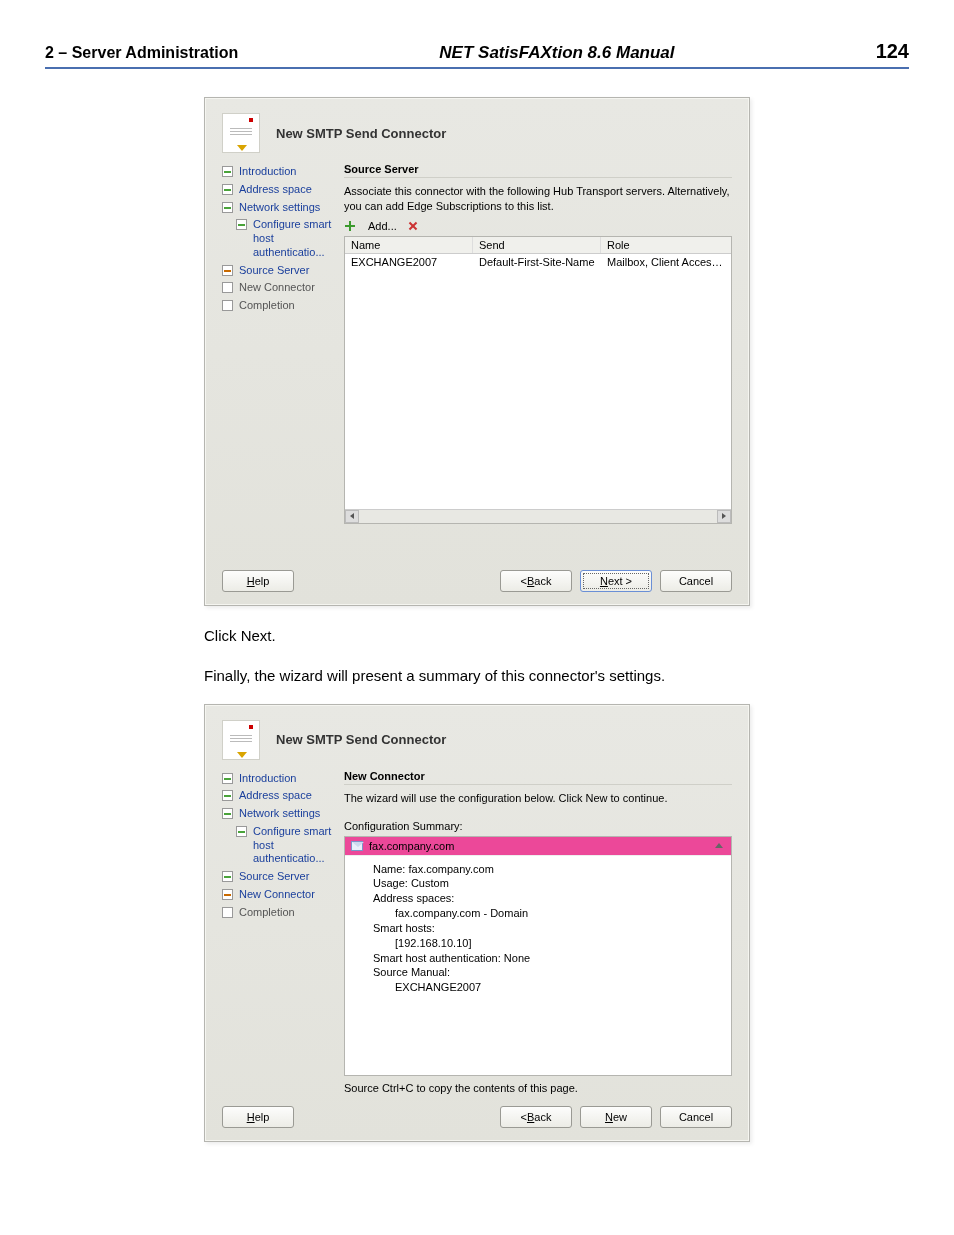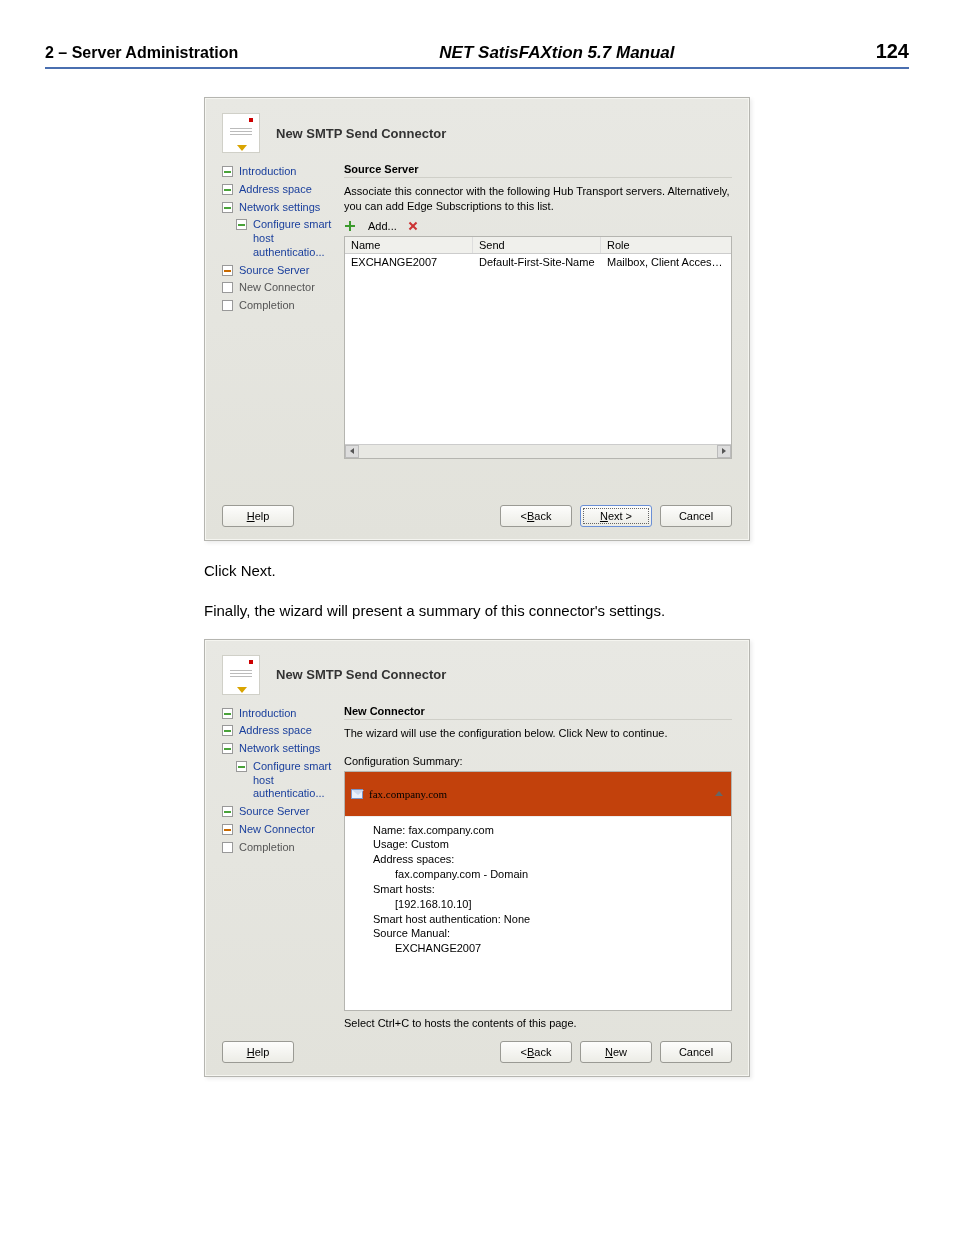--- a/index.html
+++ b/index.html
@@ -135,21 +135,21 @@
   .plus-icon::after{top:5px;left:1px;height:2px;width:10px;}
   .x-icon {
     width:12px;height:12px;position:relative;
   }
   .x-icon::before,.x-icon::after{content:"";position:absolute;left:1px;right:1px;top:5px;height:2px;background:#c33;}
   .x-icon::before{transform:rotate(45deg);}
   .x-icon::after{transform:rotate(-45deg);}
   .grid {
     border: 1px solid #b5b5b0;
     background: #fff;
-    height: 223px;
+    height: 288px;
     position: relative;
     overflow: hidden;
   }
   .grid-header {
     display:flex; background:#f0f0ec; border-bottom:1px solid #ccc;
     font-size: 11px;
   }
   .grid-header .gh {
     padding: 2px 6px; border-right:1px solid #ddd;
   }
@@ -196,44 +196,43 @@
     font-family: Arial, sans-serif;
   }
   .body-text p { margin: 10px 0 16px 0; }
   
   .summary-box {
     border:1px solid #b5b5b0; background:#fff; height:240px;
     overflow:hidden; position:relative;
   }
   .summary-head {
     display:flex; align-items:center; justify-content:space-between;
-    background:#c2410c; padding:16px 6px; border-bottom:1px solid #eee;
+    background:#ec4899; padding:3px 6px; border-bottom:1px solid #eee;
     font-size:11px;
-    font-family:Liberation Serif, serif;
   }
   .summary-head .shl { display:flex; align-items:center; gap:6px;}
   .mail-icon { width:12px;height:10px;border:1px solid #7a95c9;background:#eaf0fb;position:relative;}
   .mail-icon::after{content:"";position:absolute;left:0;right:0;top:0;border-left:6px solid transparent;border-right:6px solid transparent;border-top:5px solid #cdd9ef;}
   .chev-up { width:0;height:0;border-left:4px solid transparent;border-right:4px solid transparent;border-bottom:5px solid #666; margin-right:2px;}
   .summary-body {
     padding: 6px 28px;
     font-size:11px;
     line-height:1.35;
   }
   .summary-body .indent { padding-left: 22px; }
   .copy-hint {
     font-size:11px; margin-top:6px;
   }
 </style>
 </head>
 <body>
 
 <div class="page-header">
   <div class="left">2  –  Server Administration</div>
-  <div class="center">NET SatisFAXtion 5.7 Manual</div>
+  <div class="center">NET SatisFAXtion 8.6 Manual</div>
   <div class="right">124</div>
 </div>
 
 <div class="dialog">
   <div class="dlg-inner">
     <div class="dlg-title-row">
       <div class="dlg-logo">
         <span class="red"></span>
           <span class="lines"></span>
           <span class="arrow"></span>
@@ -395,21 +394,21 @@
             <div>Address spaces:</div>
             <div class="indent">    fax.company.com - Domain</div>
             <div>Smart hosts:</div>
             <div class="indent">    [192.168.10.10]</div>
             <div>Smart host authentication: None</div>
             <div>Source Manual:</div>
             <div class="indent">    EXCHANGE2007</div>
           </div>
         </div>
 
-        <div class="copy-hint">Select Ctrl+C to hosts the contents of this page.</div>
+        <div class="copy-hint">Source Ctrl+C to copy the contents of this page.</div>
       </div>
     </div>
 
     <div class="dlg-buttons" style="margin-top:12px;">
       <span class="help-wrap">
         <button class="win-btn"><span class="ul">H</span>elp</button>
       </span>
       <button class="win-btn">&lt; <span class="ul">B</span>ack</button>
       <button class="win-btn"><span class="ul">N</span>ew</button>
       <button class="win-btn">Cancel</button>

